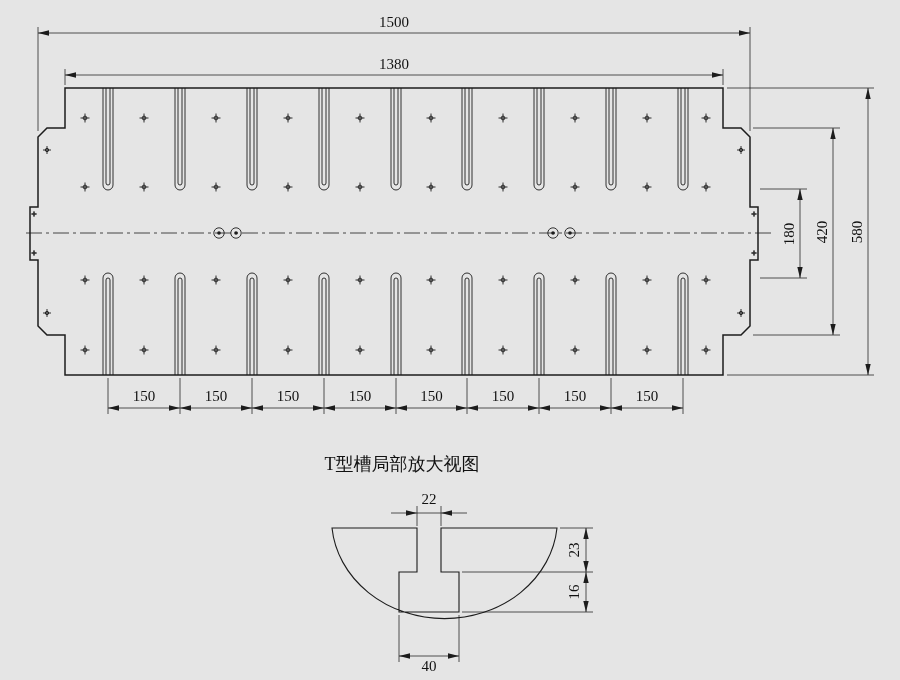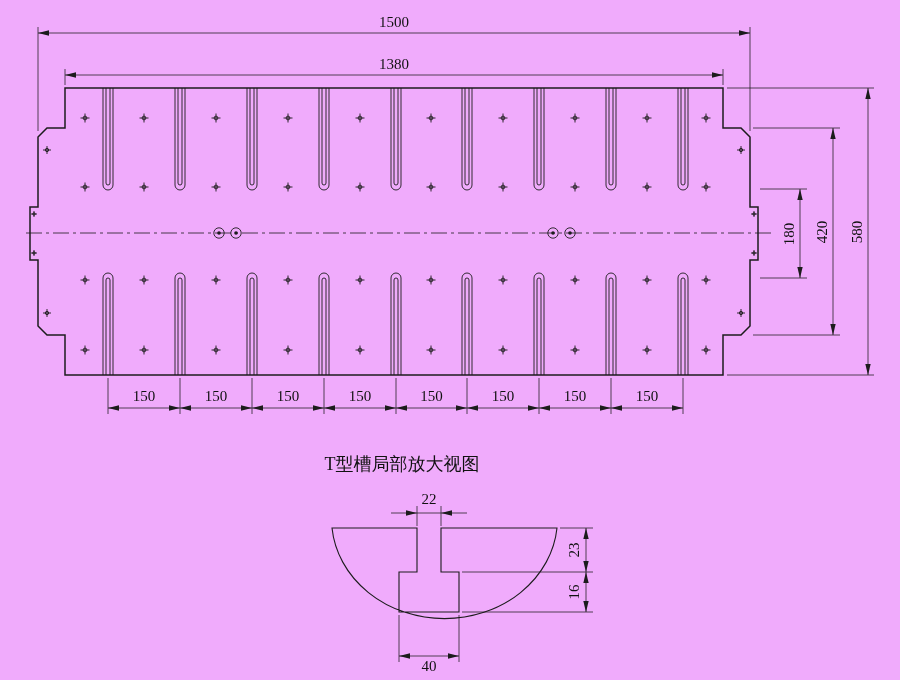--- a/index.html
+++ b/index.html
@@ -1,16 +1,16 @@
 <!DOCTYPE html>
 <html><head>
 <meta charset="utf-8">
 <style>
   html,body{margin:0;padding:0;background:#ffffff;}
-  .canvas{position:relative;width:900px;height:680px;background:#f0abfc;overflow:hidden;}
+  .canvas{position:relative;width:900px;height:680px;background:#e5e5e5;overflow:hidden;}
   svg{display:block;}
   .ln{stroke:#1c1c1c;stroke-width:1.1;fill:none;}
   .ln.t{stroke-width:0.9;}
   .outline{stroke:#1c1c1c;stroke-width:1.5;fill:none;}
   .ext{stroke:#1c1c1c;stroke-width:0.75;fill:none;}
   .dim{stroke:#1c1c1c;stroke-width:0.75;fill:none;}
   .cl{stroke:#1c1c1c;stroke-width:0.8;fill:none;stroke-dasharray:16 4 3 4;}
   .dtxt{font-family:"Liberation Serif","DejaVu Serif",serif;font-size:15px;fill:#111;}
   .title{font-family:"Liberation Serif","DejaVu Serif",serif;font-size:18px;fill:#111;}
   .arrfill{fill:#1c1c1c;}

